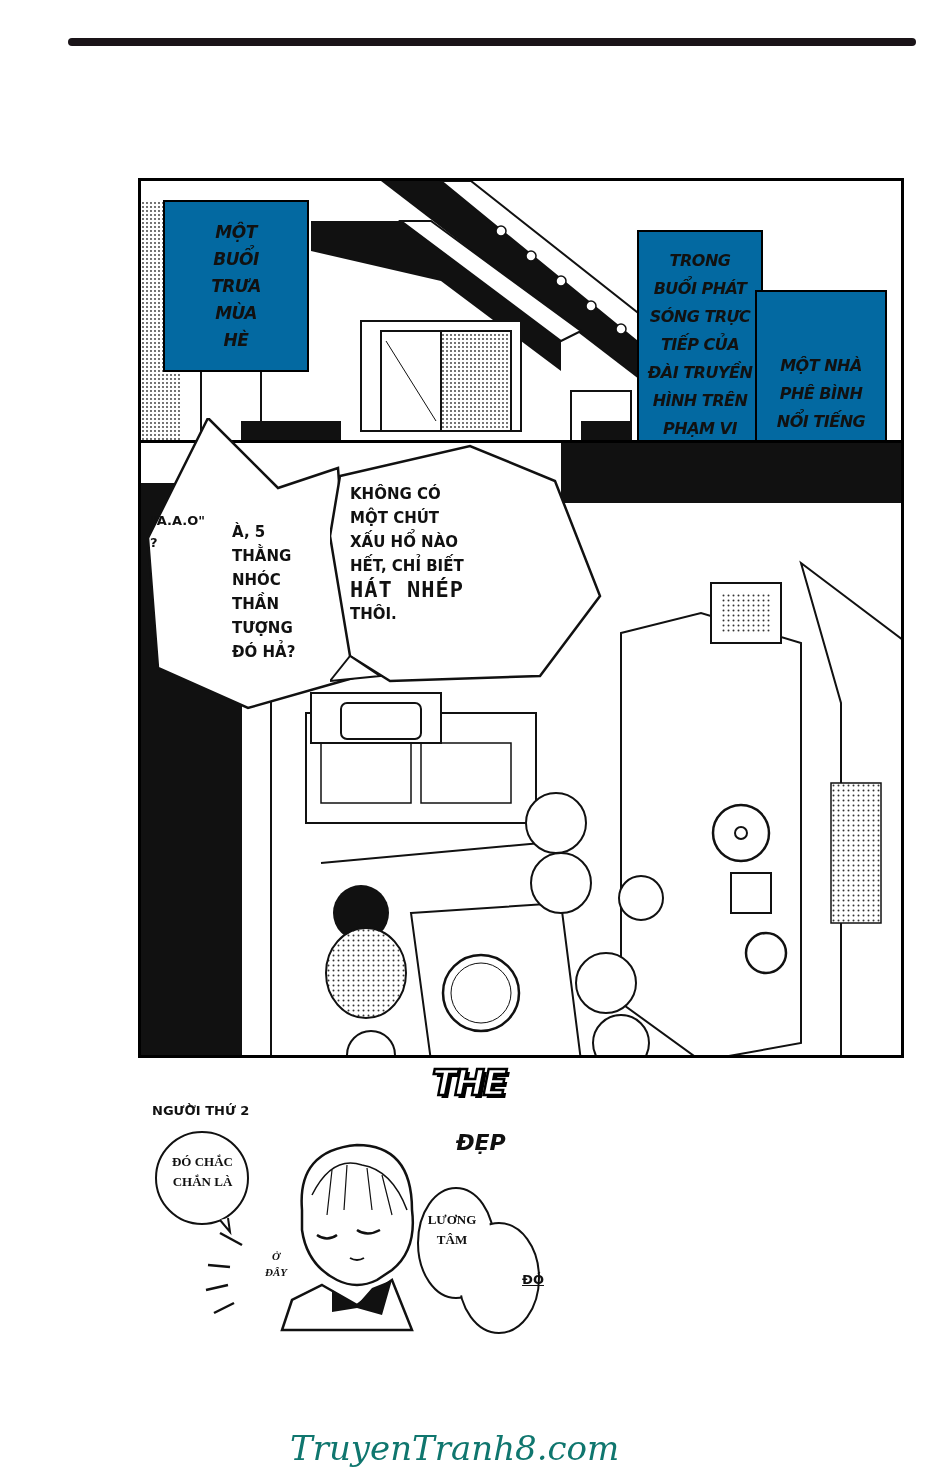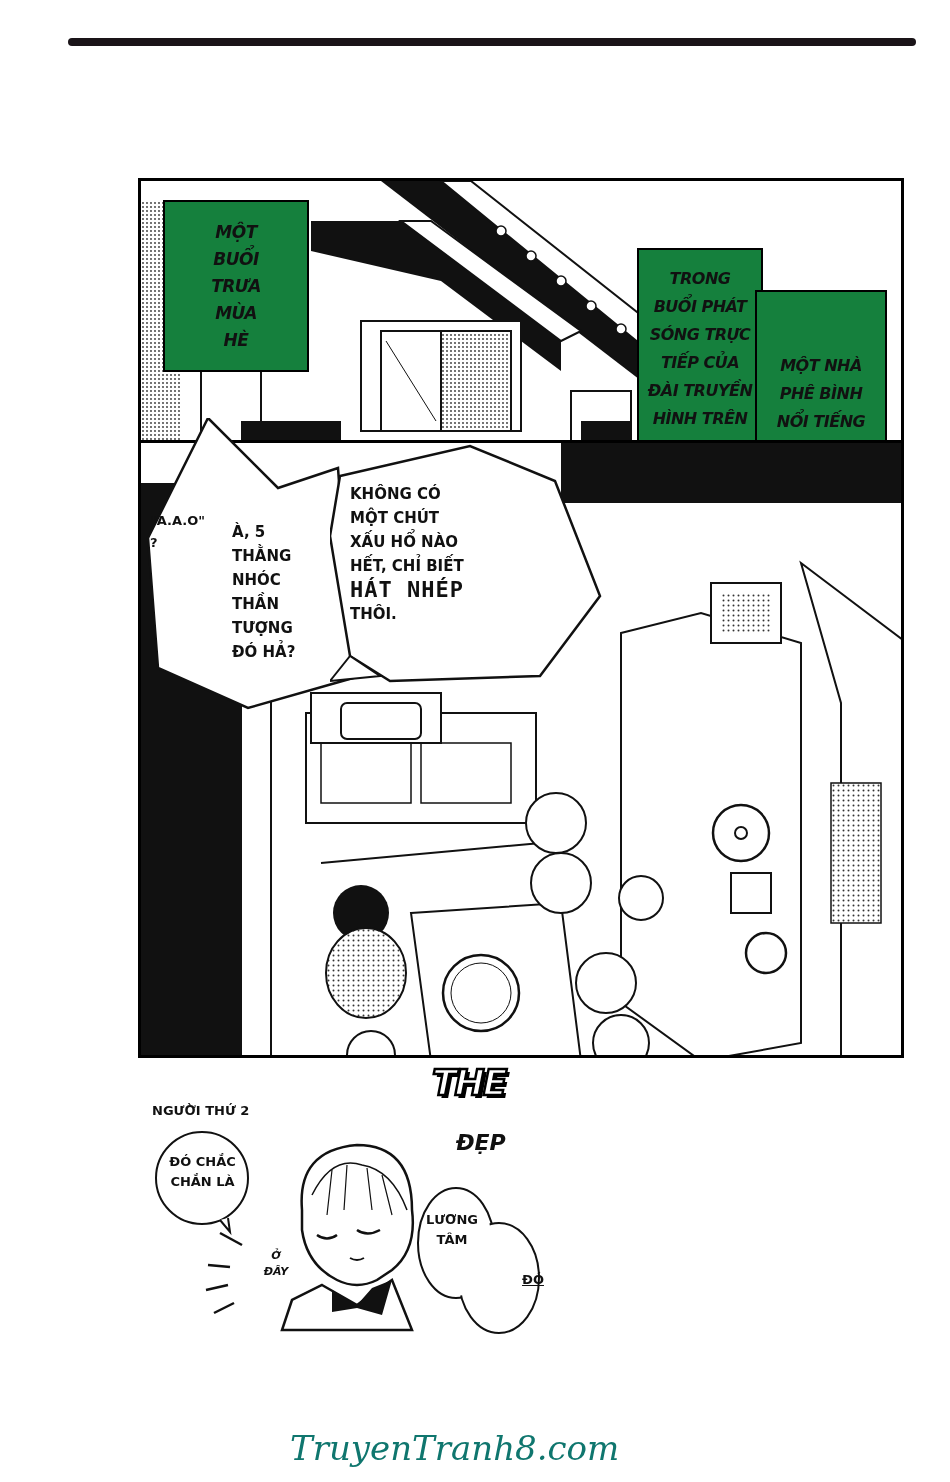--- a/index.html
+++ b/index.html
@@ -5,30 +5,30 @@
   html, body { margin:0; padding:0; background:#ffffff; }
   body { width:950px; height:1482px; position:relative; overflow:hidden; font-family:"Liberation Sans", sans-serif; color:#111; }
   .abs { position:absolute; }
   .rule { left:68px; top:38px; width:848px; height:8px; background:#1a1418; border-radius:4px; }
 
   
   .panel1 { left:138px; top:178px; width:766px; height:272px; border:3px solid #000; background:#fff; overflow:hidden; box-sizing:border-box; }
   
   .panel2 { left:138px; top:440px; width:766px; height:618px; border:3px solid #000; background:#fff; overflow:hidden; box-sizing:border-box; }
 
-  .caption { background:#15803d; border:2px solid #000; box-sizing:border-box; display:flex; flex-direction:column; align-items:center; justify-content:center; font-family:"DejaVu Sans", sans-serif; font-weight:bold; font-style:italic; font-size:17px; line-height:27px; text-align:center; color:#111; letter-spacing:-0.5px; }
+  .caption { background:#0369a1; border:2px solid #000; box-sizing:border-box; display:flex; flex-direction:column; align-items:center; justify-content:center; font-family:"DejaVu Sans", sans-serif; font-weight:bold; font-style:italic; font-size:17px; line-height:27px; text-align:center; color:#111; letter-spacing:-0.5px; }
   .caption span { display:block; }
 
   .bubble-text { font-family:"DejaVu Sans", sans-serif; font-weight:bold; font-size:15px; line-height:24px; text-align:left; color:#111; }
   .bubble-text span { display:block; }
   .emph { font-family:"DejaVu Sans Mono", monospace; font-weight:bold; font-size:22px; letter-spacing:1px; }
 
   .label { font-family:"DejaVu Sans", sans-serif; font-weight:bold; font-size:13px; color:#111; }
   .small-bubble-text { font-family:"DejaVu Sans", sans-serif; font-weight:bold; font-size:13px; line-height:20px; text-align:center; color:#111; }
-  .small-bubble-text span { display:block; }
+  .small-bubble-text span { display:block;font-family:Liberation Serif, serif; }
 
   .title-the { font-family:"DejaVu Sans", sans-serif; font-weight:900; font-style:italic; font-size:36px; color:#fff; -webkit-text-stroke:2.5px #000; letter-spacing:-2px; text-shadow:3px 3px 0 #000; }
   .title-dep { font-family:"DejaVu Sans", sans-serif; font-weight:bold; font-size:22px; color:#111;font-style:italic; }
 
   .watermark { font-family:"DejaVu Serif", serif; font-style:italic; font-size:34px; color:#0f766e; letter-spacing:0px; }
 </style>
 </head>
 <body>
 
 <div class="abs rule"></div>
@@ -70,21 +70,21 @@
 </div>
 
 <div class="abs caption" style="left:163px;top:200px;width:146px;height:172px;">
   <span>MỘT</span>
   <span>BUỔI</span>
   <span>TRƯA</span>
   <span>MÙA</span>
   <span>HÈ</span>
 </div>
 
-<div class="abs caption" style="left:637px;top:248px;width:126px;height:285px;font-size:16px;line-height:28px;">
+<div class="abs caption" style="left:637px;top:230px;width:126px;height:285px;font-size:16px;line-height:28px;">
   <span>TRONG</span>
   <span>BUỔI PHÁT</span>
   <span>SÓNG TRỰC</span>
   <span>TIẾP CỦA</span>
   <span>ĐÀI TRUYỀN</span>
   <span>HÌNH TRÊN</span>
   <span>PHẠM VI</span>
   <span>TOÀN</span>
   <span>QUỐC</span>
 </div>

